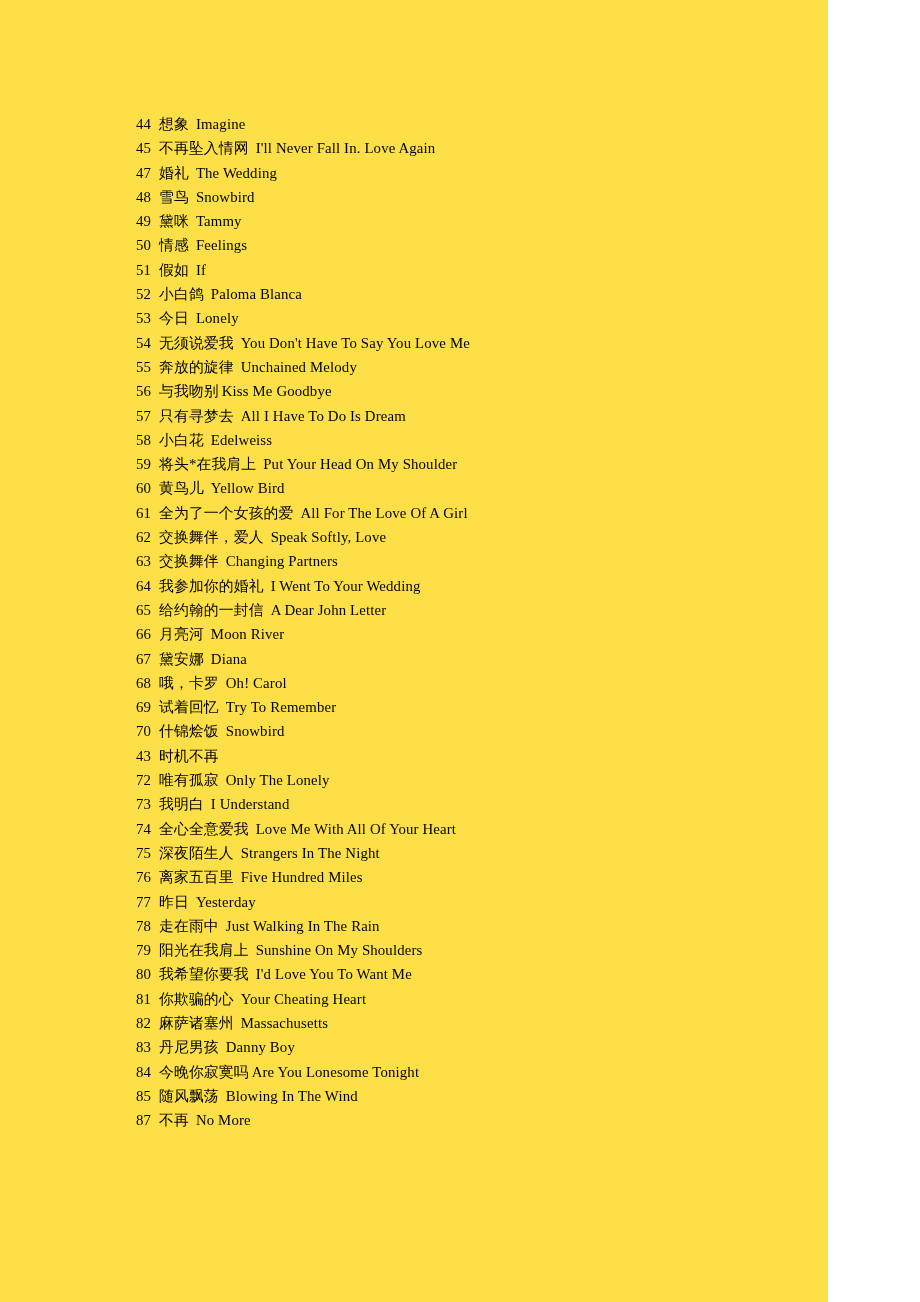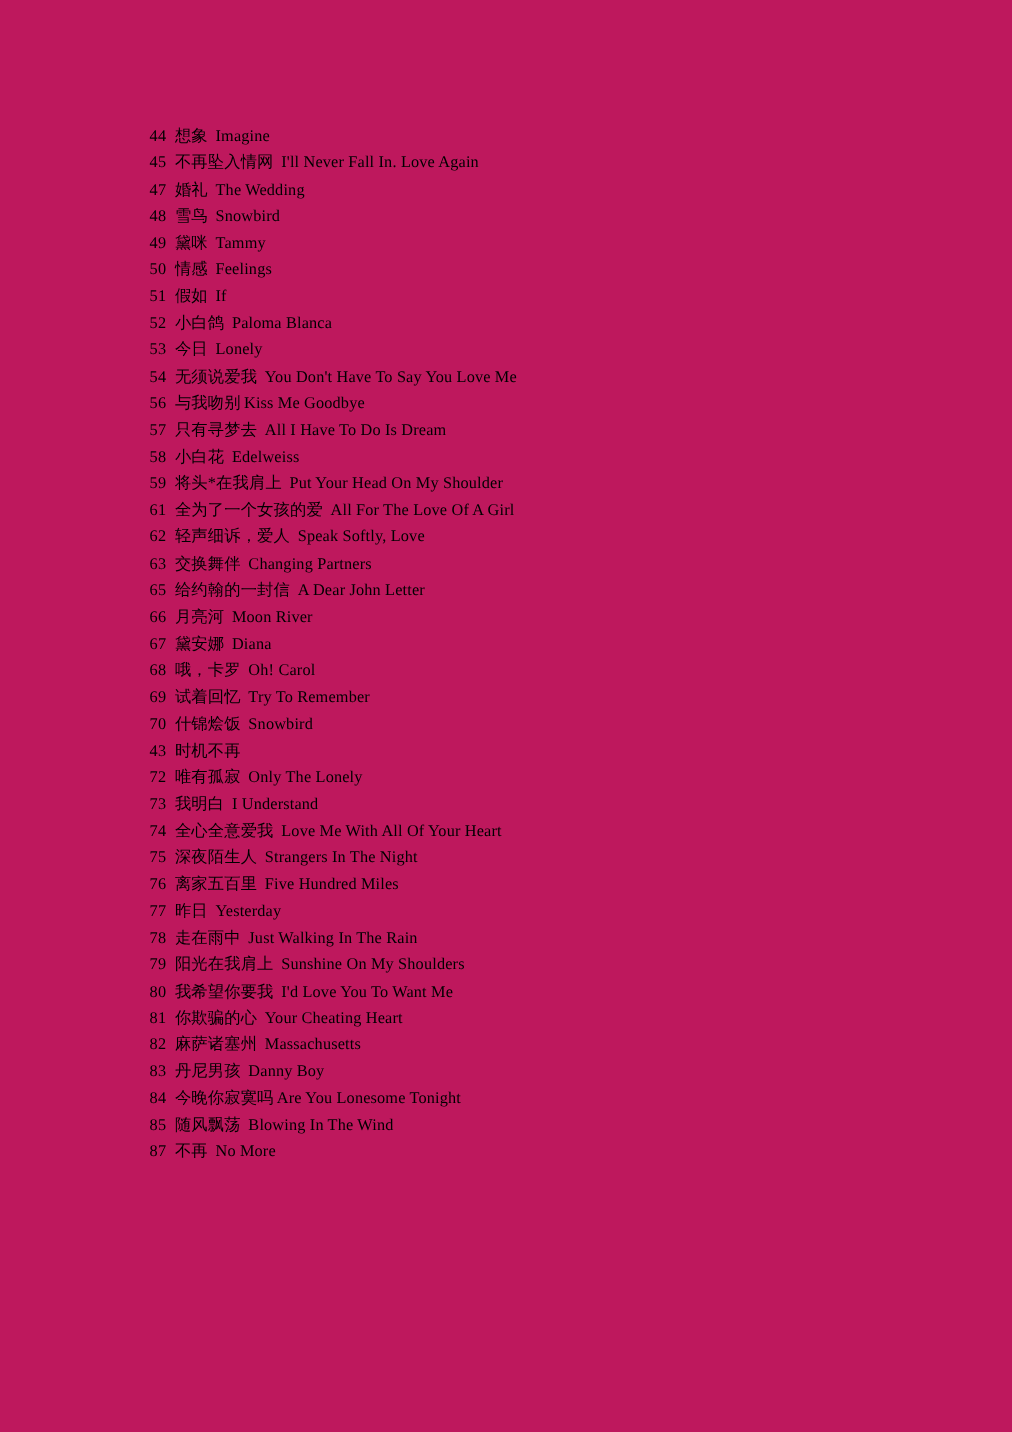--- a/index.html
+++ b/index.html
@@ -11,23 +11,23 @@
   body {
     width: 920px;
     height: 1302px;
     overflow: hidden;
     font-family: "Liberation Serif", "DejaVu Serif", serif;
     color: #000000;
     -webkit-font-smoothing: antialiased;
   }
   .page {
     position: relative;
-    width: 920px;
+    width: 828px;
     height: 1302px;
-    background: #be185d;
+    background: #fde047;
     box-sizing: border-box;
   }
   .song-list {
     position: absolute;
     left: 136px;
     top: 112px;
     right: 40px;
     margin: 0;
     padding: 0;
     list-style: none;
@@ -65,27 +65,30 @@
       <li class="song-row"><span class="song-num">44</span><span class="song-cn">想象</span><span class="gap-wide"></span><span class="song-en">Imagine</span></li>
       <li class="song-row"><span class="song-num">45</span><span class="song-cn">不再坠入情网</span><span class="gap-wide"></span><span class="song-en">I'll Never Fall In. Love Again</span></li>
       <li class="song-row"><span class="song-num">47</span><span class="song-cn">婚礼</span><span class="gap-wide"></span><span class="song-en">The Wedding</span></li>
       <li class="song-row"><span class="song-num">48</span><span class="song-cn">雪鸟</span><span class="gap-wide"></span><span class="song-en">Snowbird</span></li>
       <li class="song-row"><span class="song-num">49</span><span class="song-cn">黛咪</span><span class="gap-wide"></span><span class="song-en">Tammy</span></li>
       <li class="song-row"><span class="song-num">50</span><span class="song-cn">情感</span><span class="gap-wide"></span><span class="song-en">Feelings</span></li>
       <li class="song-row"><span class="song-num">51</span><span class="song-cn">假如</span><span class="gap-wide"></span><span class="song-en">If</span></li>
       <li class="song-row"><span class="song-num">52</span><span class="song-cn">小白鸽</span><span class="gap-wide"></span><span class="song-en">Paloma Blanca</span></li>
       <li class="song-row"><span class="song-num">53</span><span class="song-cn">今日</span><span class="gap-wide"></span><span class="song-en">Lonely</span></li>
       <li class="song-row"><span class="song-num">54</span><span class="song-cn">无须说爱我</span><span class="gap-wide"></span><span class="song-en">You Don't Have To Say You Love Me</span></li>
+      <li class="song-row"><span class="song-num">55</span><span class="song-cn">奔放的旋律</span><span class="gap-wide"></span><span class="song-en">Unchained Melody</span></li>
       <li class="song-row"><span class="song-num">56</span><span class="song-cn">与我吻别</span><span class="gap-narrow"></span><span class="song-en">Kiss Me Goodbye</span></li>
       <li class="song-row"><span class="song-num">57</span><span class="song-cn">只有寻梦去</span><span class="gap-wide"></span><span class="song-en">All I Have To Do Is Dream</span></li>
       <li class="song-row"><span class="song-num">58</span><span class="song-cn">小白花</span><span class="gap-wide"></span><span class="song-en">Edelweiss</span></li>
       <li class="song-row"><span class="song-num">59</span><span class="song-cn">将头*在我肩上</span><span class="gap-wide"></span><span class="song-en">Put Your Head On My Shoulder</span></li>
+      <li class="song-row"><span class="song-num">60</span><span class="song-cn">黄鸟儿</span><span class="gap-wide"></span><span class="song-en">Yellow Bird</span></li>
       <li class="song-row"><span class="song-num">61</span><span class="song-cn">全为了一个女孩的爱</span><span class="gap-wide"></span><span class="song-en">All For The Love Of A Girl</span></li>
-      <li class="song-row"><span class="song-num">62</span><span class="song-cn">轻声细诉，爱人</span><span class="gap-wide"></span><span class="song-en">Speak Softly, Love</span></li>
+      <li class="song-row"><span class="song-num">62</span><span class="song-cn">交换舞伴，爱人</span><span class="gap-wide"></span><span class="song-en">Speak Softly, Love</span></li>
       <li class="song-row"><span class="song-num">63</span><span class="song-cn">交换舞伴</span><span class="gap-wide"></span><span class="song-en">Changing Partners</span></li>
+      <li class="song-row"><span class="song-num">64</span><span class="song-cn">我参加你的婚礼</span><span class="gap-wide"></span><span class="song-en">I Went To Your Wedding</span></li>
       <li class="song-row"><span class="song-num">65</span><span class="song-cn">给约翰的一封信</span><span class="gap-wide"></span><span class="song-en">A Dear John Letter</span></li>
       <li class="song-row"><span class="song-num">66</span><span class="song-cn">月亮河</span><span class="gap-wide"></span><span class="song-en">Moon River</span></li>
       <li class="song-row"><span class="song-num">67</span><span class="song-cn">黛安娜</span><span class="gap-wide"></span><span class="song-en">Diana</span></li>
       <li class="song-row"><span class="song-num">68</span><span class="song-cn">哦，卡罗</span><span class="gap-wide"></span><span class="song-en">Oh! Carol</span></li>
       <li class="song-row"><span class="song-num">69</span><span class="song-cn">试着回忆</span><span class="gap-wide"></span><span class="song-en">Try To Remember</span></li>
       <li class="song-row"><span class="song-num">70</span><span class="song-cn">什锦烩饭</span><span class="gap-wide"></span><span class="song-en">Snowbird</span></li>
       <li class="song-row"><span class="song-num">43</span><span class="song-cn">时机不再</span></li>
       <li class="song-row"><span class="song-num">72</span><span class="song-cn">唯有孤寂</span><span class="gap-wide"></span><span class="song-en">Only The Lonely</span></li>
       <li class="song-row"><span class="song-num">73</span><span class="song-cn">我明白</span><span class="gap-wide"></span><span class="song-en">I Understand</span></li>
       <li class="song-row"><span class="song-num">74</span><span class="song-cn">全心全意爱我</span><span class="gap-wide"></span><span class="song-en">Love Me With All Of Your Heart</span></li>

